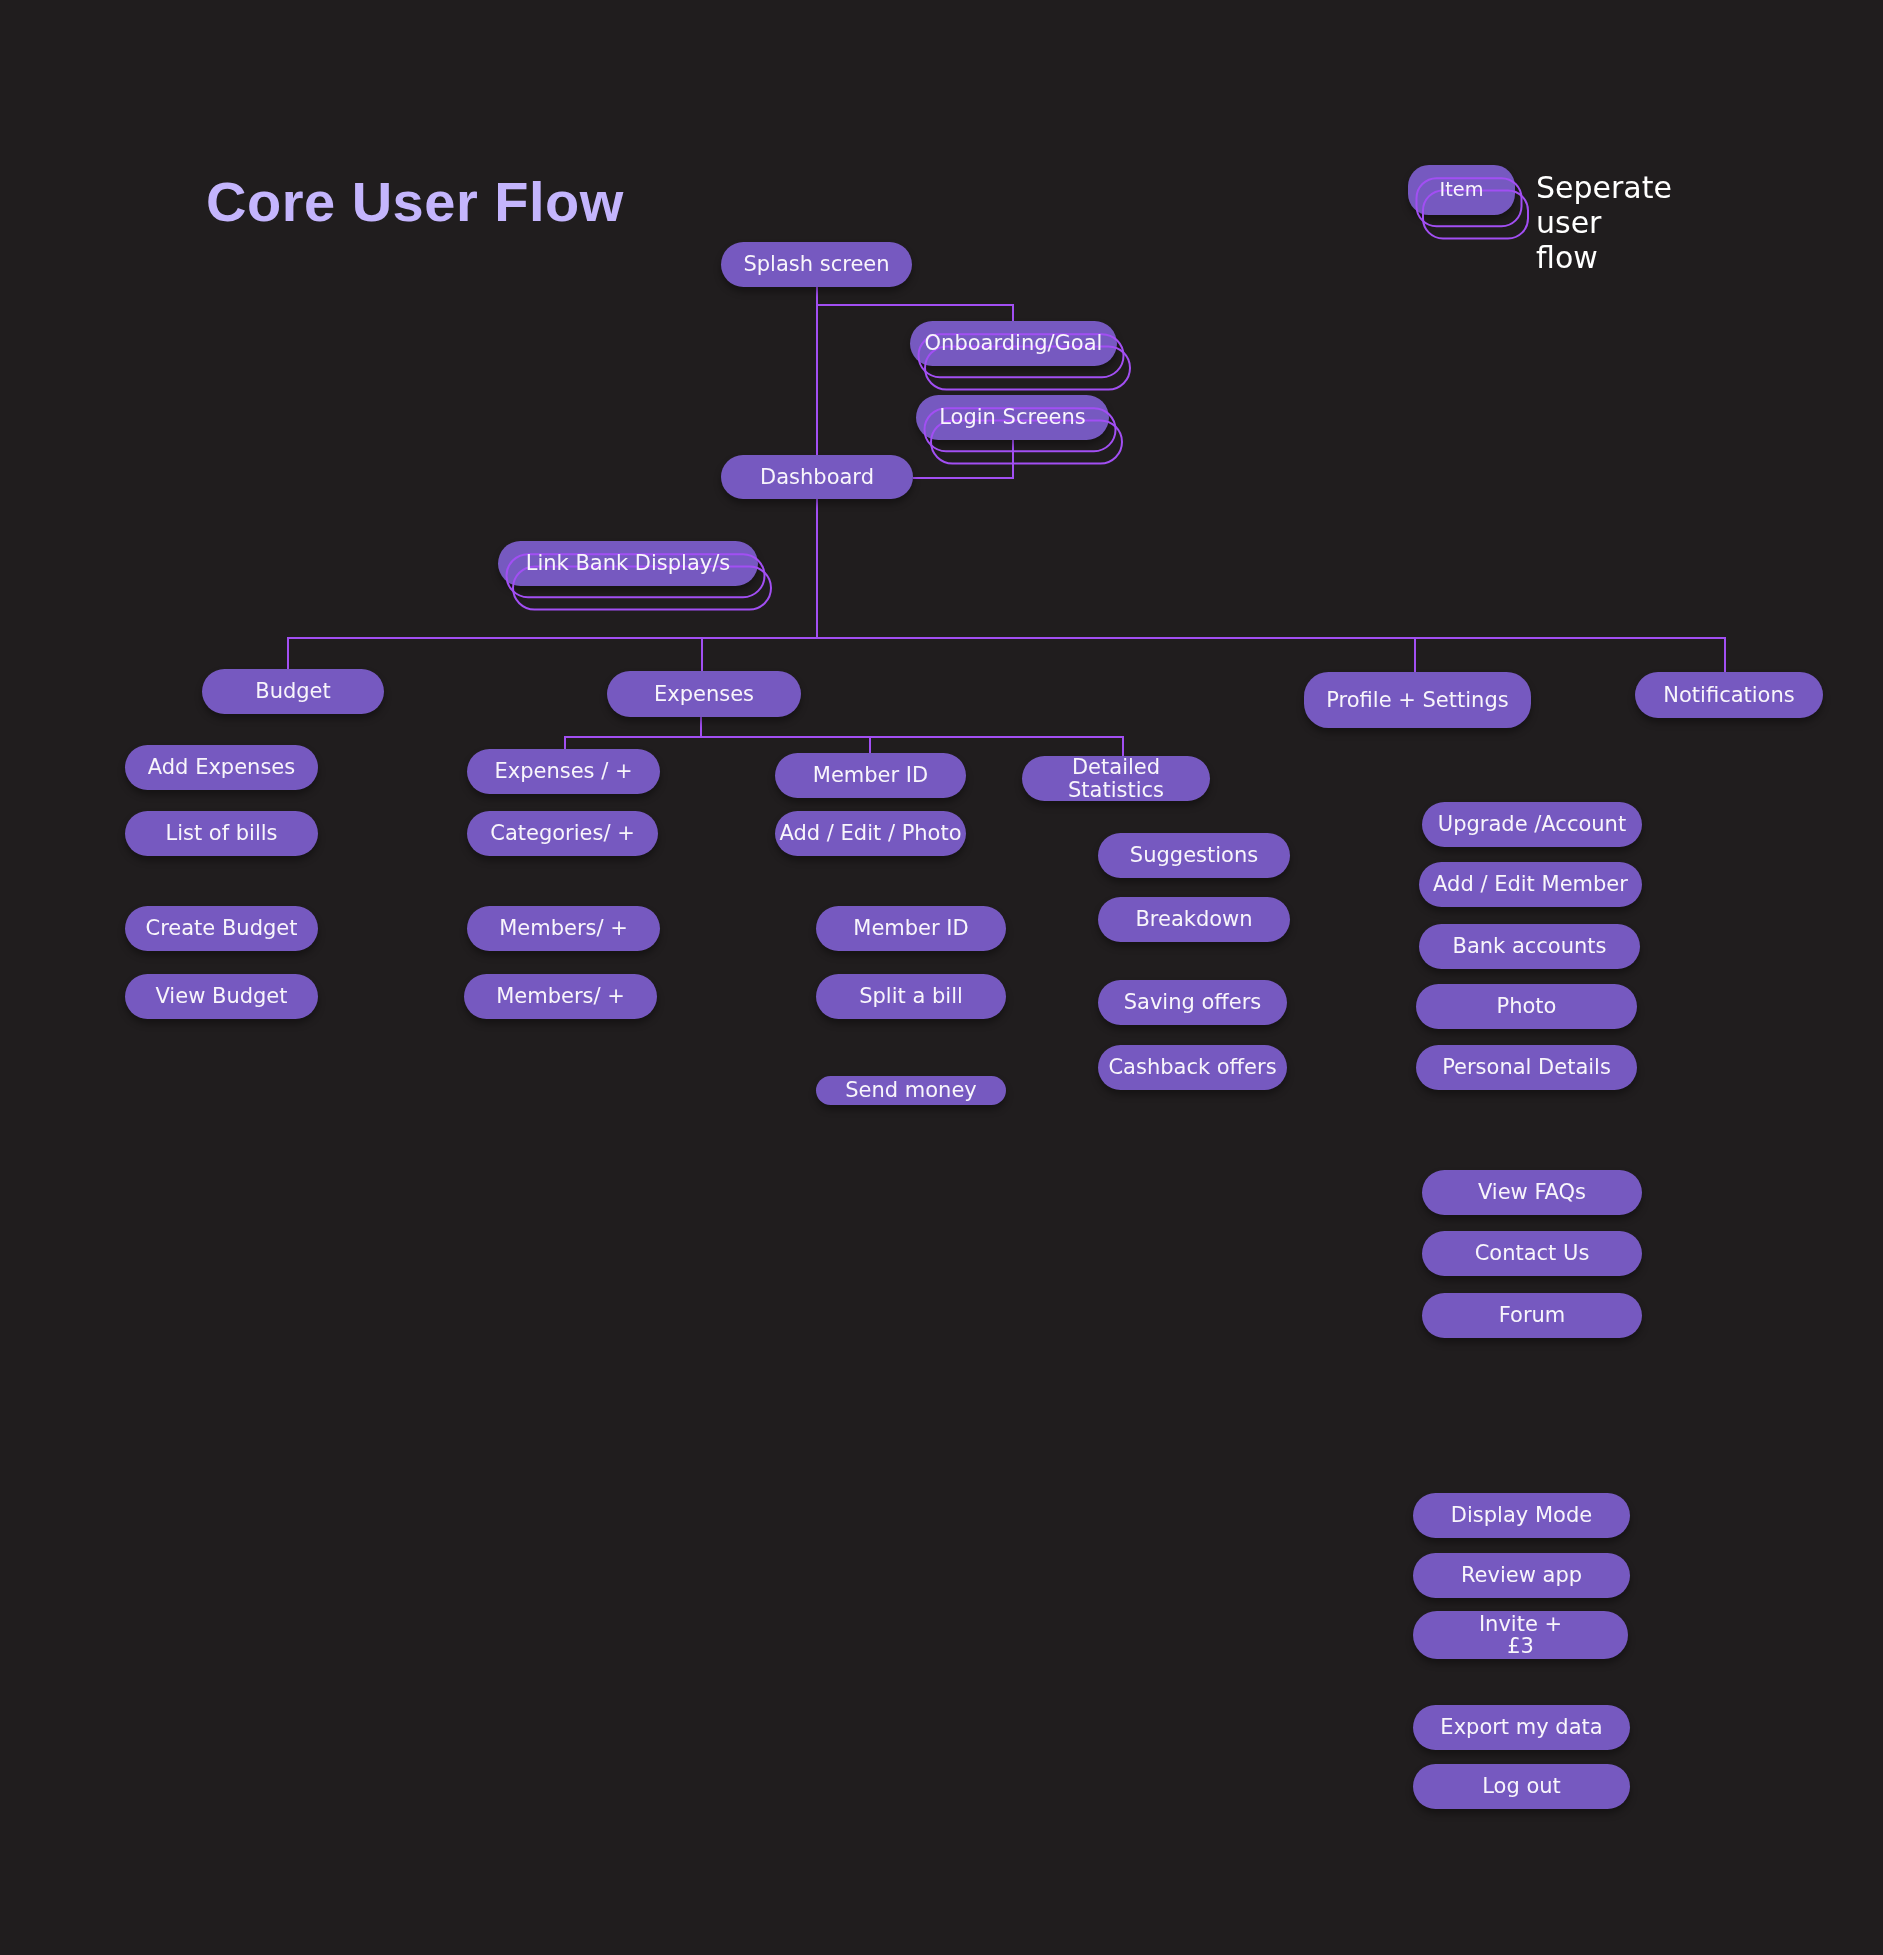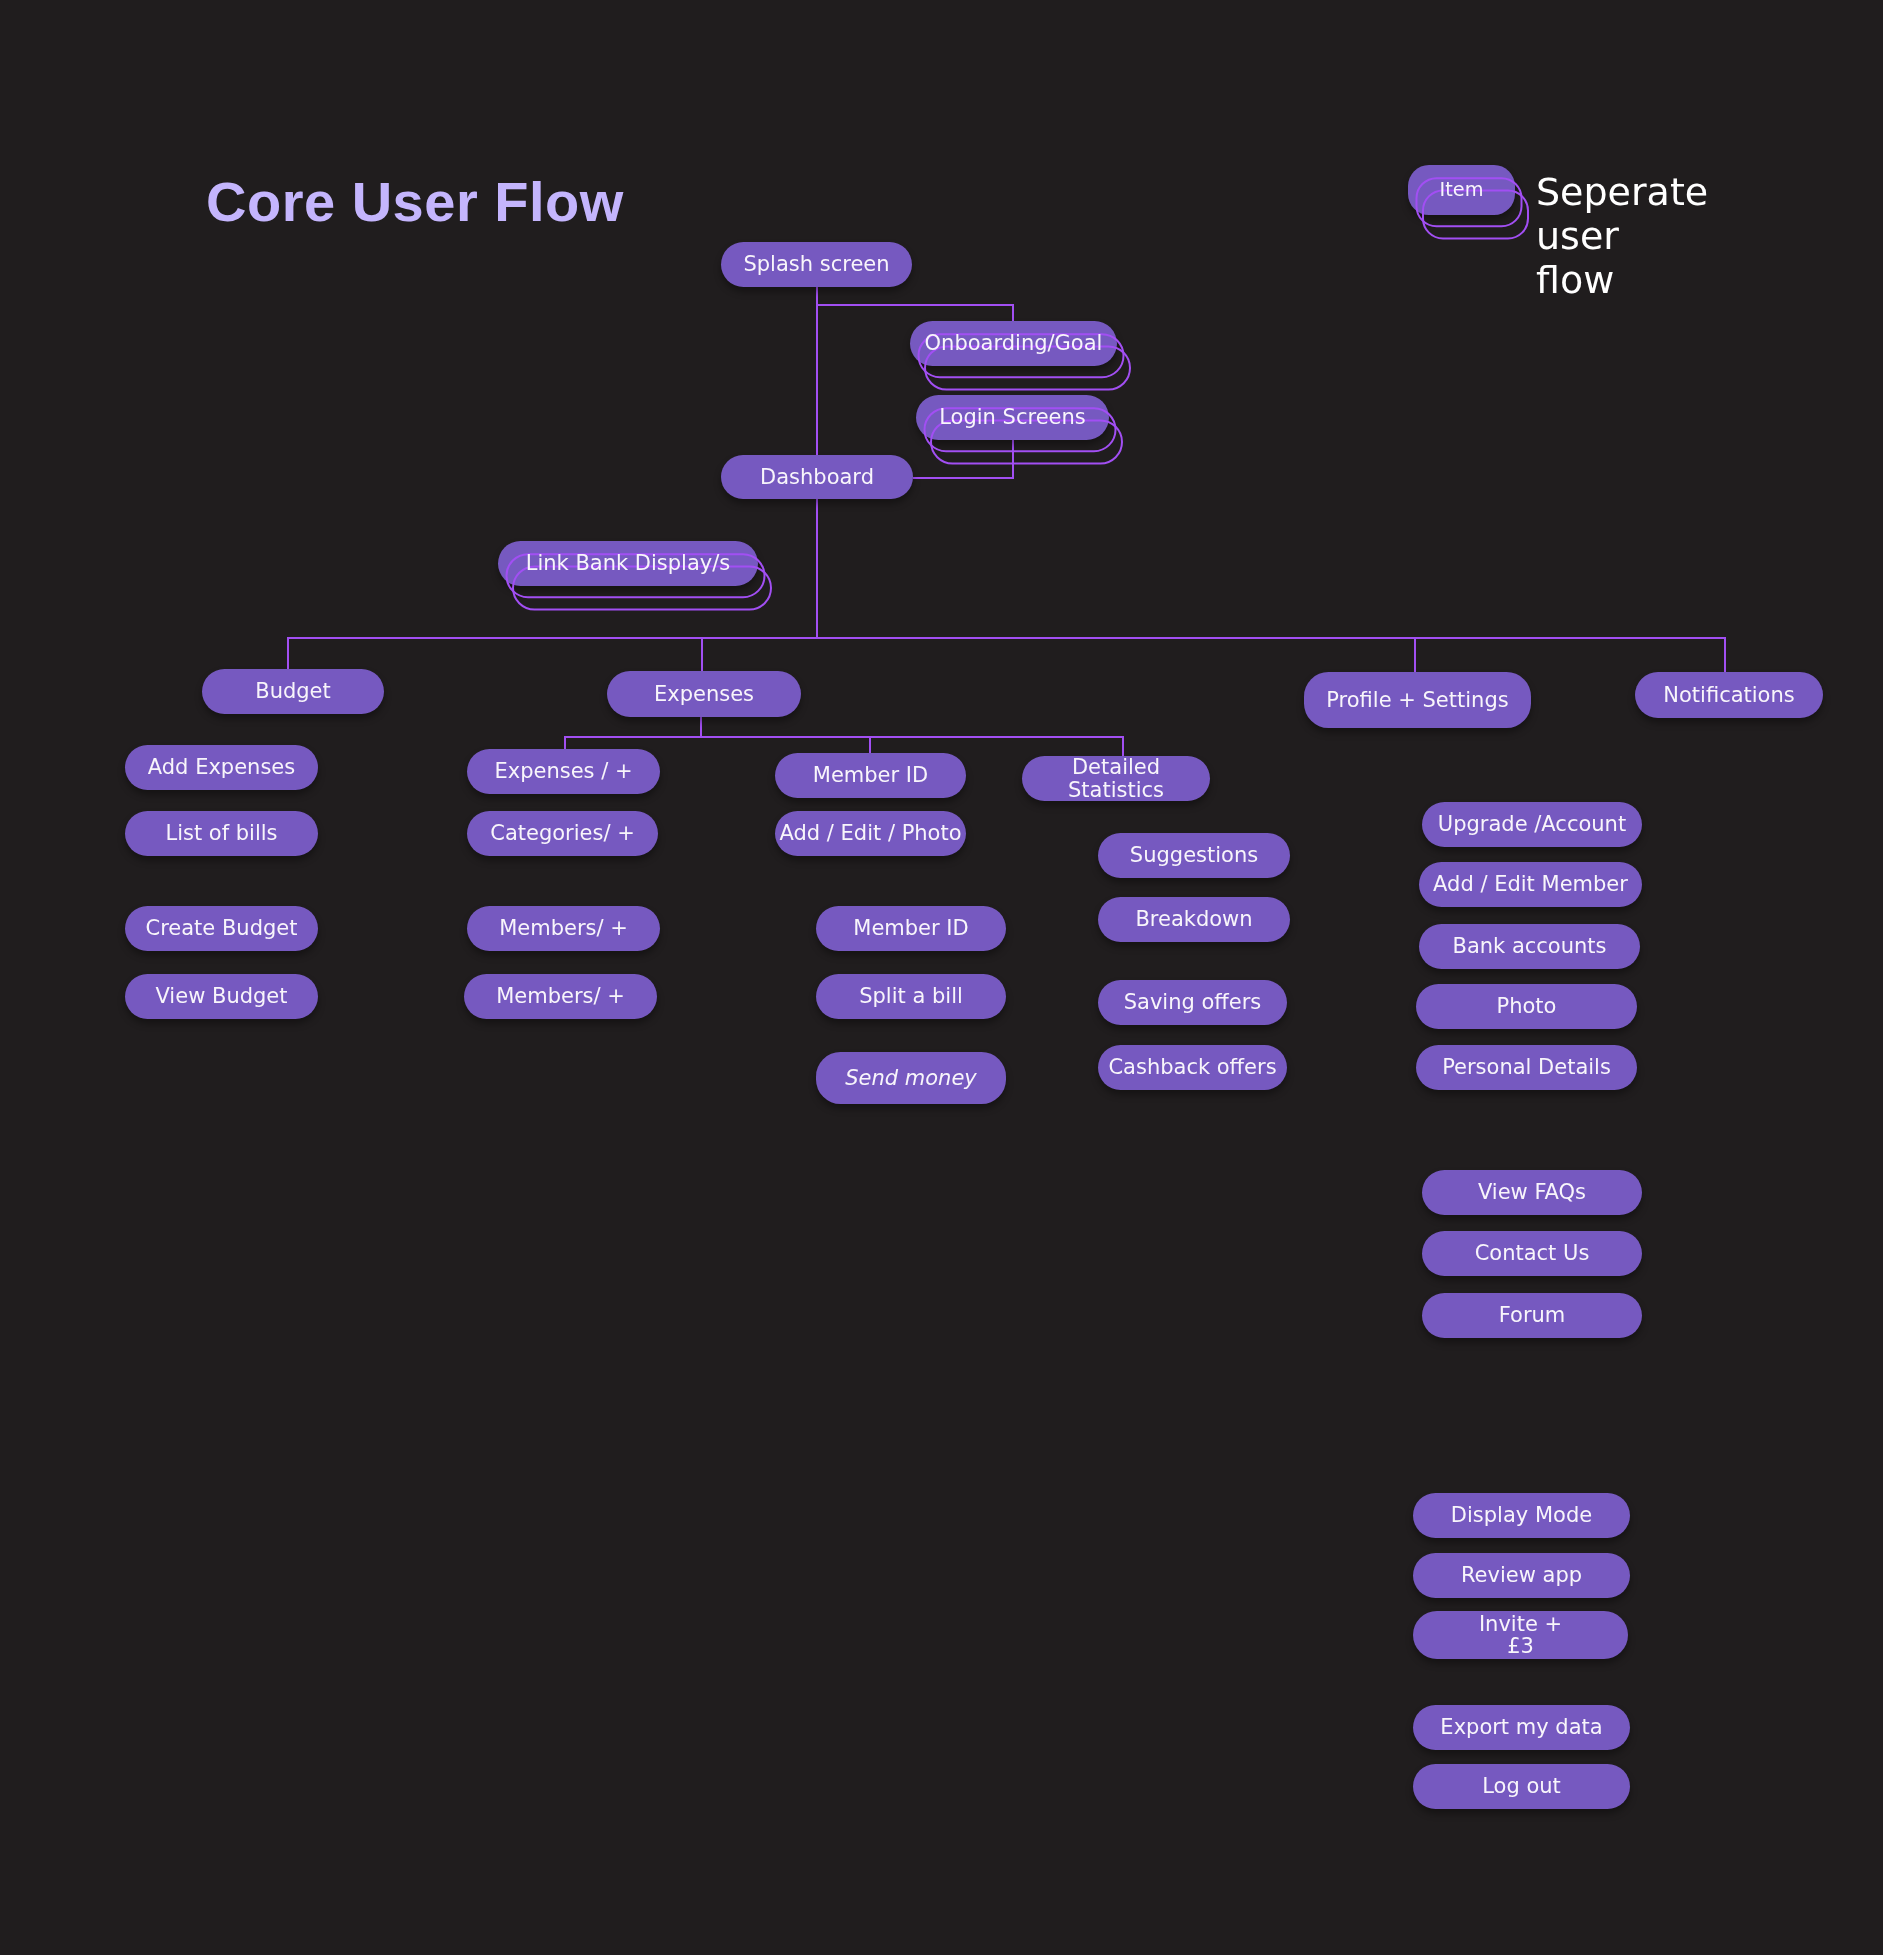--- a/index.html
+++ b/index.html
@@ -74,21 +74,21 @@
     top: 165px;
     width: 107px;
     height: 50px;
     font-size: 19.3px;
     border-radius: 21px;
   }
   #legend-label {
     position: absolute;
     left: 1536px;
     top: 170px;
-    font-size: 38px;
+    font-size: 30px;
     color: #ffffff;
   }
 </style>
 </head>
 <body>
 
 <div id="canvas">
   <h1 id="page-title">Core User Flow</h1>
 
   <div id="legend">
@@ -129,21 +129,21 @@
       <div class="pill" style="left: 125px; top: 906px; width: 193px; height: 45px;">Create Budget</div>
       <div class="pill" style="left: 125px; top: 974px; width: 193px; height: 45px;">View Budget</div>
       <div class="pill" style="left: 467px; top: 749px; width: 193px; height: 45px; text-align: right;">Expenses / +</div>
       <div class="pill" style="left: 467px; top: 811px; width: 191px; height: 45px;">Categories/ +</div>
       <div class="pill" style="left: 467px; top: 906px; width: 193px; height: 45px;">Members/ +</div>
       <div class="pill" style="left: 464px; top: 974px; width: 193px; height: 45px;">Members/ +</div>
       <div class="pill" style="left: 775px; top: 753px; width: 191px; height: 45px;">Member ID</div>
       <div class="pill" style="left: 775px; top: 811px; width: 191px; height: 45px;">Add / Edit / Photo</div>
       <div class="pill" style="left: 816px; top: 906px; width: 190px; height: 45px;">Member ID</div>
       <div class="pill" style="left: 816px; top: 974px; width: 190px; height: 45px;">Split a bill</div>
-      <div class="pill" style="left: 816px; top: 1052px; width: 190px; height: 52px; font-style: italic;">Send money</div>
+      <div class="pill" style="left: 816px; top: 1076px; width: 190px; height: 29px;">Send money</div>
       <div class="pill" style="left: 1022px; top: 756px; width: 188px; height: 45px;">Detailed Statistics</div>
       <div class="pill" style="left: 1098px; top: 833px; width: 192px; height: 45px;">Suggestions</div>
       <div class="pill" style="left: 1098px; top: 897px; width: 192px; height: 45px;">Breakdown</div>
       <div class="pill" style="left: 1098px; top: 980px; width: 189px; height: 45px;">Saving offers</div>
       <div class="pill" style="left: 1098px; top: 1045px; width: 189px; height: 45px;">Cashback offers</div>
       <div class="pill" style="left: 1422px; top: 802px; width: 220px; height: 45px;">Upgrade /Account</div>
       <div class="pill" style="left: 1419px; top: 862px; width: 223px; height: 45px;">Add / Edit Member</div>
       <div class="pill" style="left: 1419px; top: 924px; width: 221px; height: 45px;">Bank accounts</div>
       <div class="pill" style="left: 1416px; top: 984px; width: 221px; height: 45px;">Photo</div>
       <div class="pill" style="left: 1416px; top: 1045px; width: 221px; height: 45px;">Personal Details</div>

